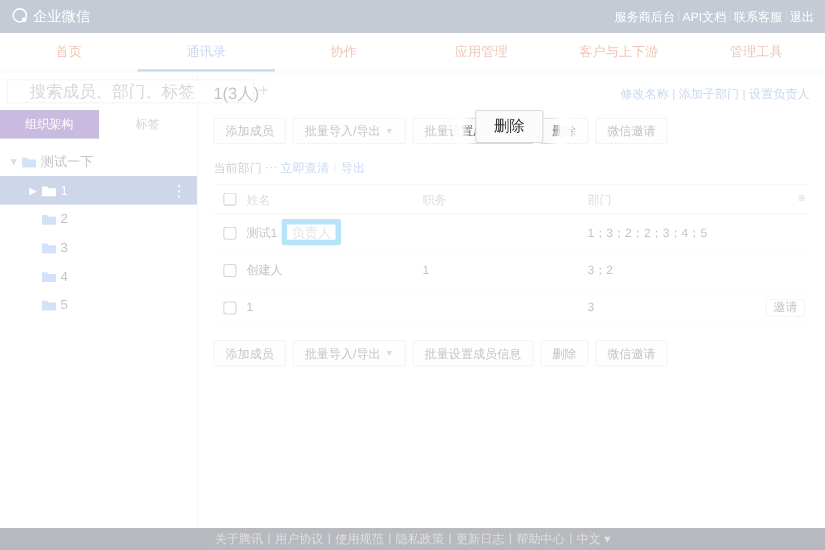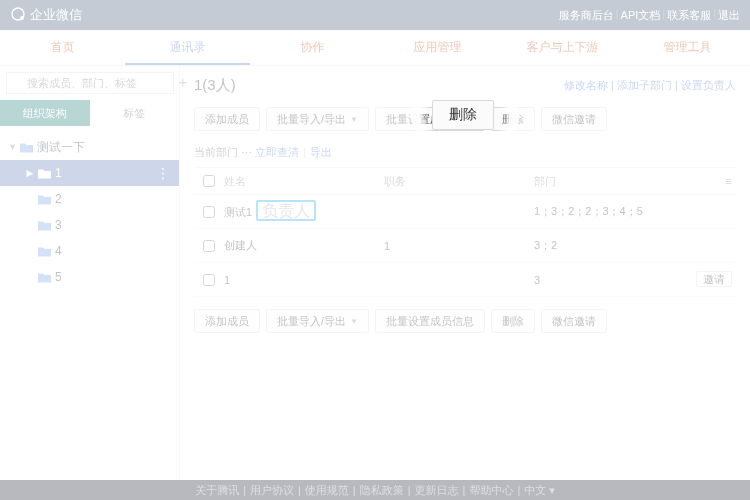--- a/index.html
+++ b/index.html
@@ -9,27 +9,27 @@
 .topbar-logo svg { width: 16px; height: 16px; }
 .topbar-right { margin-left: auto; display: flex; gap: 2px; font-size: 11px; }
 .topbar-right span { cursor: pointer; }
 .topbar-right .sep { color: #6b7a99; }
 .mainnav { display: flex; height: 36px; border-bottom: 1px solid #e4e6e9; }
 .mainnav-item { flex: 1; text-align: center; line-height: 34px; color: #c2410c; cursor: pointer; font-size: 12px; }
 .mainnav-item.active { color: #4a77c9; border-bottom: 2px solid #4a77c9; }
 .content { display: flex; height: 414px; }
 .sidebar { width: 180px; border-right: 1px solid #e4e6e9; display: flex; flex-direction: column; }
 .search-row { display: flex; align-items: center; padding: 6px; gap: 4px; }
-.search-input { flex: 1; border: 1px solid #d7d9dc; height: 22px; padding: 0 4px 0 20px; font-size: 11px; color: #999; position: relative; }
+.search-input { flex: 1; border: 1px solid #d7d9dc; height: 22px; padding: 0 4px 0 20px; font-size: 15px; color: #999; position: relative; }
 .search-wrap { position: relative; flex: 1; }
 .search-wrap svg { position: absolute; left: 4px; top: 4px; width: 12px; height: 12px; fill: #999; }
 .plus-btn { width: 20px; height: 22px; display: flex; align-items: center; justify-content: center; color: #999; font-size: 16px; cursor: pointer; }
 .sidetabs { display: flex; }
 .sidetab { flex: 1; text-align: center; height: 26px; line-height: 26px; font-size: 11px; cursor: pointer; color: #666; }
-.sidetab.active { background: #0f766e; color: #fff; }
+.sidetab.active { background: #4c1d95; color: #fff; }
 .tree { padding-top: 8px; }
 .tree-item { display: flex; align-items: center; height: 26px; padding-left: 8px; cursor: pointer; color: #333; gap: 4px; }
 .tree-item.l2 { padding-left: 26px; }
 .tree-item.selected { background: #5b7bb6; color: #fff; }
 .tree-item.selected .folder-icon path { fill: #fff; }
 .caret { width: 8px; text-align: center; font-size: 9px; color: #888; }
 .tree-item.selected .caret { color: #fff; }
 .folder-icon { width: 13px; height: 11px; }
 .tree-item .dots { margin-left: auto; margin-right: 8px; font-size: 14px; letter-spacing: 1px; }
 .main { flex: 1; padding: 10px 14px; position: relative; }
@@ -43,21 +43,21 @@
 .crumb-row { margin-top: 10px; font-size: 11px; color: #666; display: flex; align-items: center; height: 22px; }
 .crumb-row .link { color: #4a77c9; cursor: pointer; }
 .table { margin-top: 4px; }
 .thead { display: flex; align-items: center; height: 28px; border-top: 1px solid #e4e6e9; border-bottom: 1px solid #e4e6e9; color: #888; font-size: 11px; }
 .col-check { width: 30px; display: flex; justify-content: center; }
 .col-name { width: 160px; }
 .col-role { width: 150px; }
 .col-dept { flex: 1; }
 .col-act { width: 50px; text-align: right; padding-right: 4px; }
 .trow { display: flex; align-items: center; height: 34px; border-bottom: 1px solid #f0f1f3; font-size: 11px; }
-.badge { border: 2px solid #0ea5e9; color: #aaa; font-size: 16px; padding: 0 4px; border-radius: 2px; margin-left: 4px; font-family: Liberation Serif, serif; }
+.badge { border: 5px solid #0ea5e9; color: #aaa; font-size: 12px; padding: 0 4px; border-radius: 2px; margin-left: 4px; font-family: Liberation Serif, serif; }
 .invite-btn { border: 1px solid #d7d9dc; padding: 1px 6px; font-size: 11px; cursor: pointer; border-radius: 2px; }
 .cog { cursor: pointer; color: #4a77c9; }
 .bottom-toolbar { display: flex; gap: 6px; margin-top: 12px; }
 .footer { position: absolute; bottom: 0; left: 0; right: 0; height: 20px; background: #0f172a; display: flex; align-items: center; justify-content: center; gap: 4px; font-size: 11px; color: #999; }
 .footer span { cursor: pointer; }
 .spotlight { position: absolute; left: 410px; top: 80px; width: 110px; height: 70px; border-radius: 50%; background: radial-gradient(circle, rgba(255,255,255,0) 55%, rgba(255,255,255,0.95) 70%); pointer-events: none; box-shadow: 0 0 0 9999px rgba(255,255,255,0.7); }
 .spot-btn { position: absolute; left: 432px; top: 100px; border: 1px solid #d7d9dc; background: #fbfbfb; height: 30px; padding: 0 16px; font-size: 14px; border-radius: 2px; display: flex; align-items: center; }
 input[type=checkbox] { width: 12px; height: 12px; }
 </style>
 </head>

